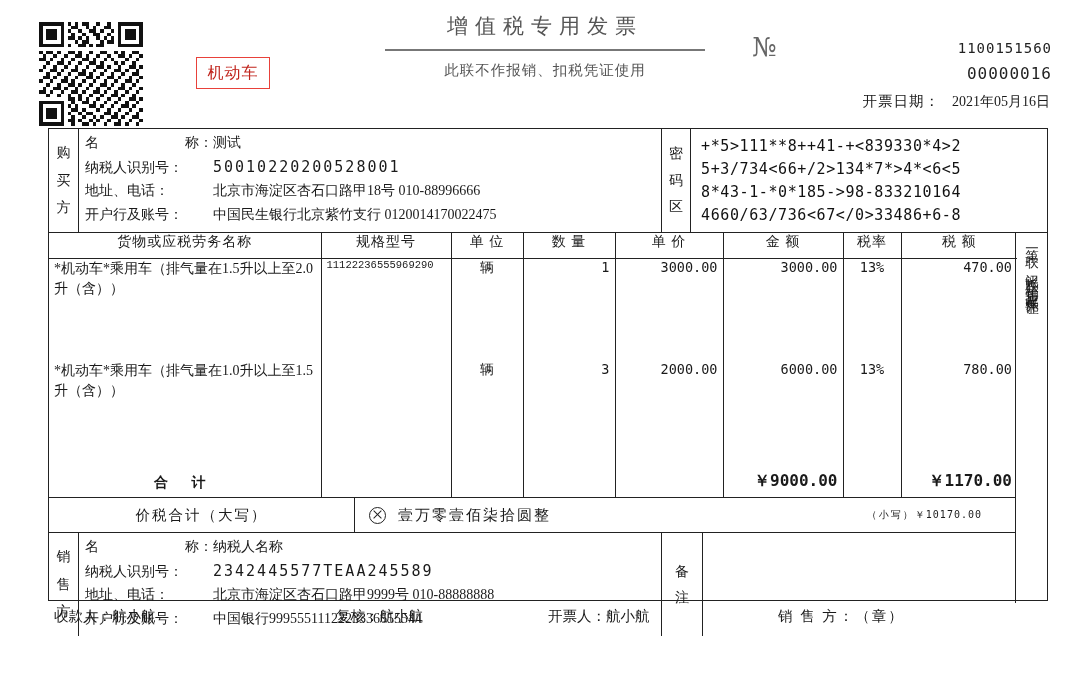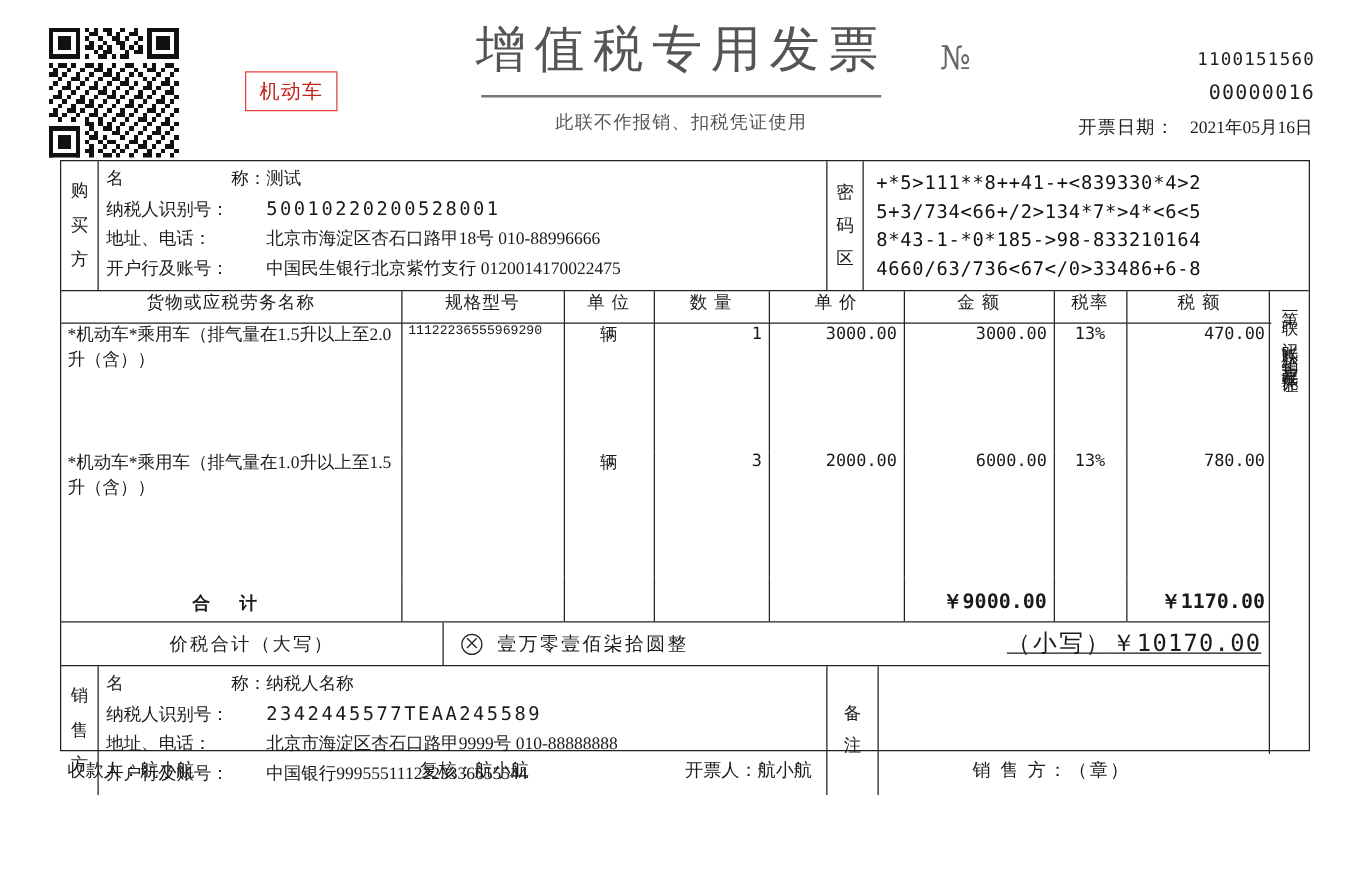--- a/index.html
+++ b/index.html
@@ -51,21 +51,21 @@
     letter-spacing: 1px;
   }
 
   .title-block {
     position: absolute;
     left: 380px; top: 12px;
     width: 330px;
     text-align: center;
   }
   .main-title {
-    font-size: 40px;
+    font-size: 21px;
     letter-spacing: 7px;
     color: #555;
     font-family: "DejaVu Serif", serif;
     white-space: nowrap;
   }
   .title-rule {
     margin: 9px auto 0;
     width: 320px;
     height: 0;
     border-top: 2px solid #777;
@@ -362,24 +362,23 @@
     content: "";
     position: absolute;
     left: 1.5px; top: 6.3px;
     width: 11px; height: 1.1px;
     background: #222;
   }
   .circle-x::before { transform: rotate(45deg); }
   .circle-x::after { transform: rotate(-45deg); }
   .words-small {
     margin-left: auto;
-    margin-right: 6px;
-    font-size: 19px;
+    margin-right: 33px;
+    font-size: 10px;
     white-space: nowrap;
-    text-decoration: underline;
   }
   .words-small .mono {
     font-family: "DejaVu Sans Mono", monospace;
     letter-spacing: 1px;
   }
 
   
   .band-seller {
     position: absolute;
     left: 0; top: 404px;

